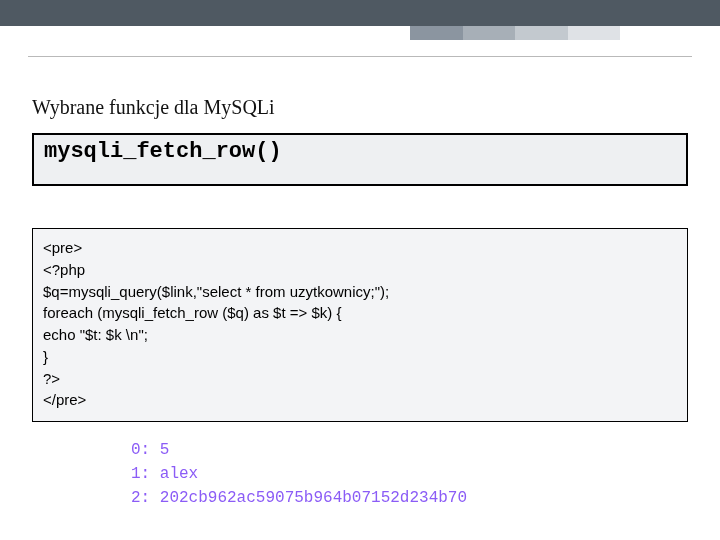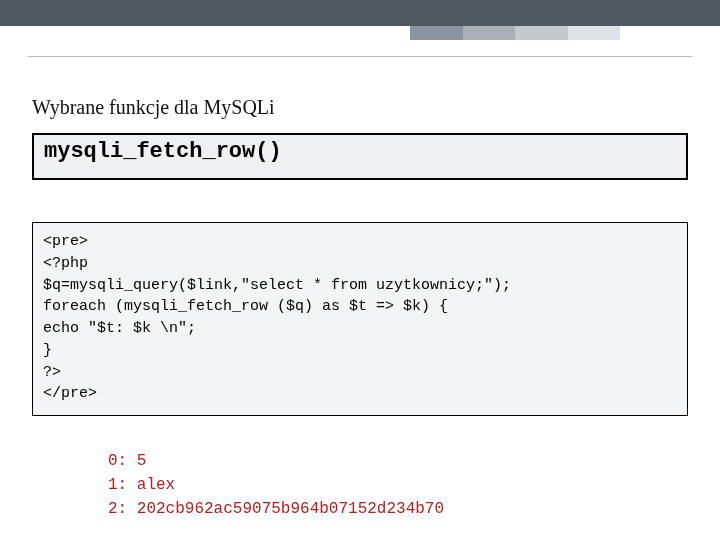--- a/index.html
+++ b/index.html
@@ -44,47 +44,47 @@
     padding: 70px 32px 0 32px;
   }
   .subtitle {
     font-size: 20px;
     color: #111;
     margin-bottom: 14px;
   }
   .fn-box {
     border: 2px solid #000;
     background: #eef0f2;
-    padding: 4px 10px 14px 10px;
+    padding: 4px 10px 20px 10px;
     margin-bottom: 42px;
   }
   .fn-box .fn {
     font-family: "Courier New", Courier, monospace;
     font-weight: bold;
     font-size: 22px;
     color: #000;
   }
   .code-box {
     border: 1px solid #000;
     background: #f3f4f6;
     padding: 8px 10px 10px 10px;
-    font-family: Liberation Mono, monospace;
+    font-family: Liberation Sans, sans-serif;
     font-size: 15px;
     line-height: 1.45;
     color: #000;
     white-space: pre;
-    margin-bottom: 33px;
+    margin-bottom: 16px;
   }
   .output {
     font-family: "Courier New", Courier, monospace;
     font-size: 16px;
     line-height: 1.5;
-    color: #b91c1c;
+    color: #8b5cf6;
     white-space: pre;
-    margin-left: 76px;
+    margin-left: 99px;
   }
 </style>
 </head>
 <body>
 
 <div class="topbar"></div>
 <div class="accent-strip">
   <div class="seg a"></div>
   <div class="seg b"></div>
   <div class="seg c"></div>

